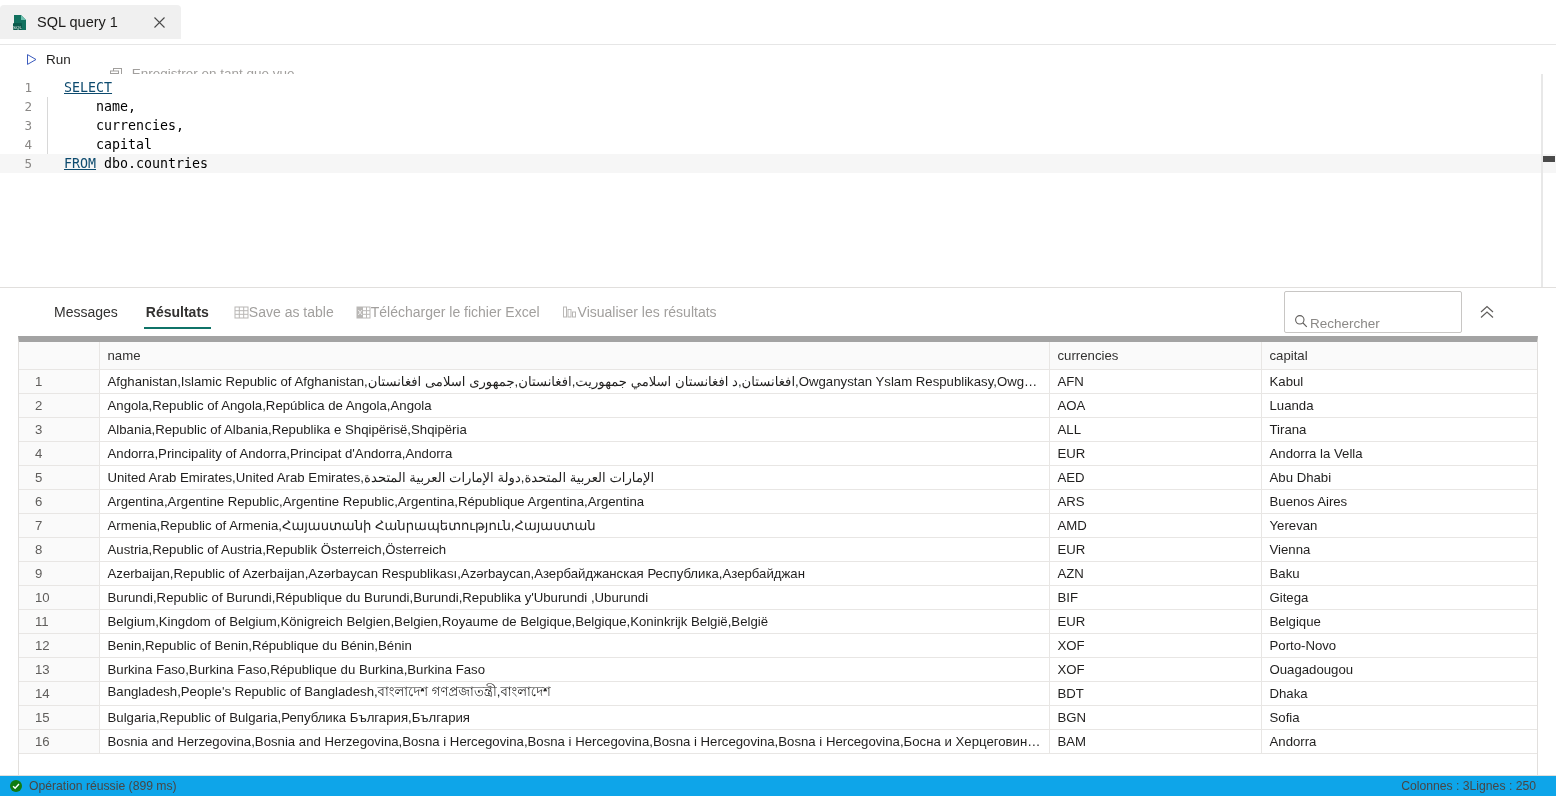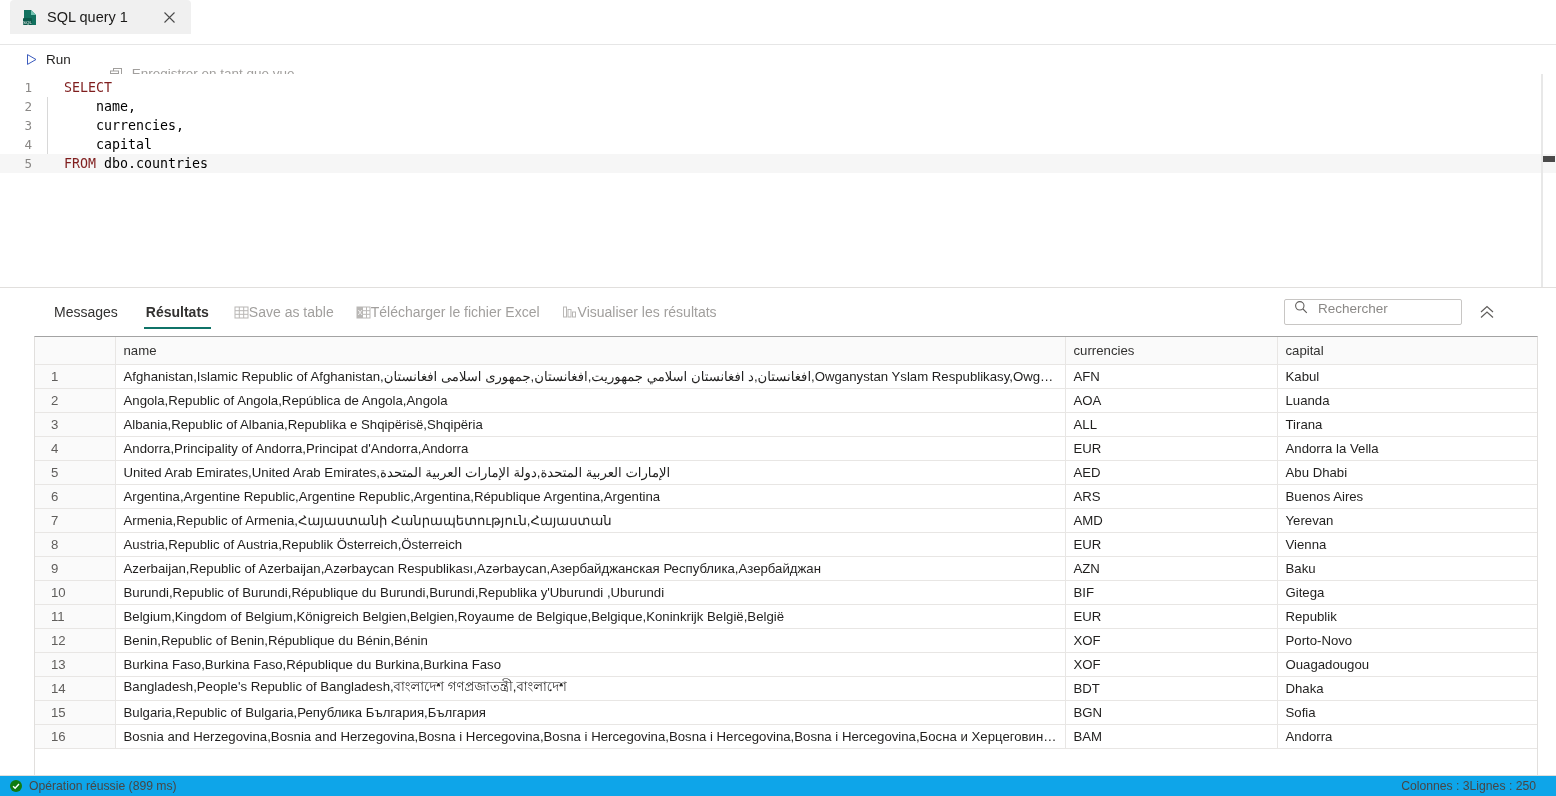--- a/index.html
+++ b/index.html
@@ -7,22 +7,22 @@
     margin: 0; padding: 0;
     width: 1556px; height: 796px;
     overflow: hidden;
     background: #ffffff;
     font-family: "Liberation Sans", sans-serif;
     color: #201f1e;
   }
   #app { position: relative; width: 1556px; height: 796px; display: flex; flex-direction: column; }
 
   
-  .tabstrip { height: 44px; flex: 0 0 44px; display: flex; align-items: flex-start;
-              padding-left: 10px; background: #ffffff; }
+  .tabstrip { height: 44px; flex: 0 0 44px; display: flex; align-items: center;
+              background: #ffffff; }
   .tab { display: flex; align-items: center; gap: 9px; height: 34px;
          background: #f0f0f0; border-radius: 4px 4px 0 0; padding: 0 10px 0 12px; }
   .tab-icon { width: 16px; height: 17px; position: relative; flex: 0 0 16px; }
   .tab-label { font-size: 14.5px; color: #1b1a19; white-space: nowrap; padding-right: 22px;}
   .tab-close { width: 22px; height: 22px; display:flex; align-items:center; justify-content:center;
                cursor: pointer; }
   .tab-close svg { display:block; }
 
   
   .cmdbar { flex: 0 0 30px; height: 30px; display: flex; align-items: center;
@@ -37,21 +37,21 @@
   
   .editor { flex: 0 0 214px; position: relative; background: #ffffff;
             border-bottom: 1px solid #e1dfdd; overflow: hidden; }
   .code { font-family: "DejaVu Sans Mono", monospace; font-size: 13.3px; line-height: 19px;
           padding-top: 4px; }
   .cline { display: flex; height: 19px; align-items: center; white-space: pre; }
   .cline.hl { background: #f6f6f6; }
   .lnum { width: 44px; flex: 0 0 44px; text-align: right; padding-right: 12px;
           color: #8a8886; font-size: 12.6px; }
   .ctext { position: relative; padding-left: 20px; flex: 1 1 auto; }
-  .kw  { color: #7f1d1d; }
+  .kw  { color: #0c4a6e; text-decoration: underline; }
   .idn { color: #000000; }
   .indent-guide { position:absolute; left:3px; top:0; bottom:0; width:1px; background:#d8d8d8; }
   .editor-scroll { position:absolute; right:0; top:0; width:14px; height:100%;
                    border-left:1px solid #e8e8e8; }
   .editor-thumb { position:absolute; right:1px; width:12px; height:6px; top:82px; background:#4a4a4a; }
   .editor-overview { position:absolute; right:14px; top:0; width:1px; height:100%; background:#e8e8e8;}
 
   
   .results { flex: 1 1 auto; display: flex; flex-direction: column; min-height: 0;
              background: #ffffff; }
@@ -60,31 +60,31 @@
   .rtab { position: relative; height: 48px; display:flex; align-items:center;
           padding: 0 14px; font-size: 14px; color:#323130; cursor: pointer; }
   .rtab.active { font-weight: 700; }
   .rtab.active::after { content:""; position:absolute; left: 12px; right: 12px; bottom: 7px;
                         height: 2.5px; background: #0f7368; }
   .raction { display: flex; align-items: center; gap: 0; height: 48px;
              padding: 0 11px; font-size: 14px; color: #a19f9d; cursor: default; }
   .raction svg { display: block; }
   .search-wrap { position: absolute; right: 56px; top: 50%; transform: translateY(-50%);
                  display: flex; align-items: center; }
-  .searchbox { width: 178px; height: 26px; border: 1px solid #c8c6c4; border-radius: 2px;
-               display:flex; align-items:flex-start; gap:8px; padding: 0 9px; background:#fff; }
+  .searchbox { width: 178px; height: 42px; border: 1px solid #c8c6c4; border-radius: 2px;
+               display:flex; align-items:flex-end; padding: 0 9px; background:#fff; }
   .searchbox input { border: 0; outline: 0; font-size: 13.5px; width: 100%;
                      font-family: "Liberation Sans", sans-serif; color:#201f1e; background:transparent;}
   .searchbox input::placeholder { color:#8a8886; }
   .collapse-btn { margin-left: 12px; width: 26px; height: 26px; display:flex;
                   align-items:center; justify-content:center; cursor:pointer; }
 
   
-  .gridwrap { flex: 1 1 auto; overflow: hidden; border-top: 1px solid #a3a3a3;
-              margin: 0 18px 0 34px; border-left: 1px solid #e1dfdd;
+  .gridwrap { flex: 1 1 auto; overflow: hidden; border-top: 6px solid #a3a3a3;
+              margin: 0 18px 0 18px; border-left: 1px solid #e1dfdd;
               border-right: 1px solid #e1dfdd; }
   table.grid { border-collapse: collapse; table-layout: fixed; width: 100%;
                font-size: 13.2px; }
   table.grid th, table.grid td { border-bottom: 1px solid #e8e6e4;
                                  border-right: 1px solid #e8e6e4;
                                  padding: 0 8px; height: 24px;
                                  overflow: hidden; white-space: nowrap;
                                  text-overflow: ellipsis; text-align: left;
                                  font-weight: 400; }
   table.grid th { background: #fafafa; color: #323130; height: 27px; }
@@ -300,21 +300,21 @@
             <tr>
               <td class="rn">10</td>
               <td class="cell">Burundi,Republic of Burundi,République du Burundi,Burundi,Republika y'Uburundi ,Uburundi</td>
               <td class="cell">BIF</td>
               <td class="cell">Gitega</td>
             </tr>
             <tr>
               <td class="rn">11</td>
               <td class="cell">Belgium,Kingdom of Belgium,Königreich Belgien,Belgien,Royaume de Belgique,Belgique,Koninkrijk België,België</td>
               <td class="cell">EUR</td>
-              <td class="cell">Republik</td>
+              <td class="cell">Belgique</td>
             </tr>
             <tr>
               <td class="rn">12</td>
               <td class="cell">Benin,Republic of Benin,République du Bénin,Bénin</td>
               <td class="cell">XOF</td>
               <td class="cell">Porto-Novo</td>
             </tr>
             <tr>
               <td class="rn">13</td>
               <td class="cell">Burkina Faso,Burkina Faso,République du Burkina,Burkina Faso</td>

